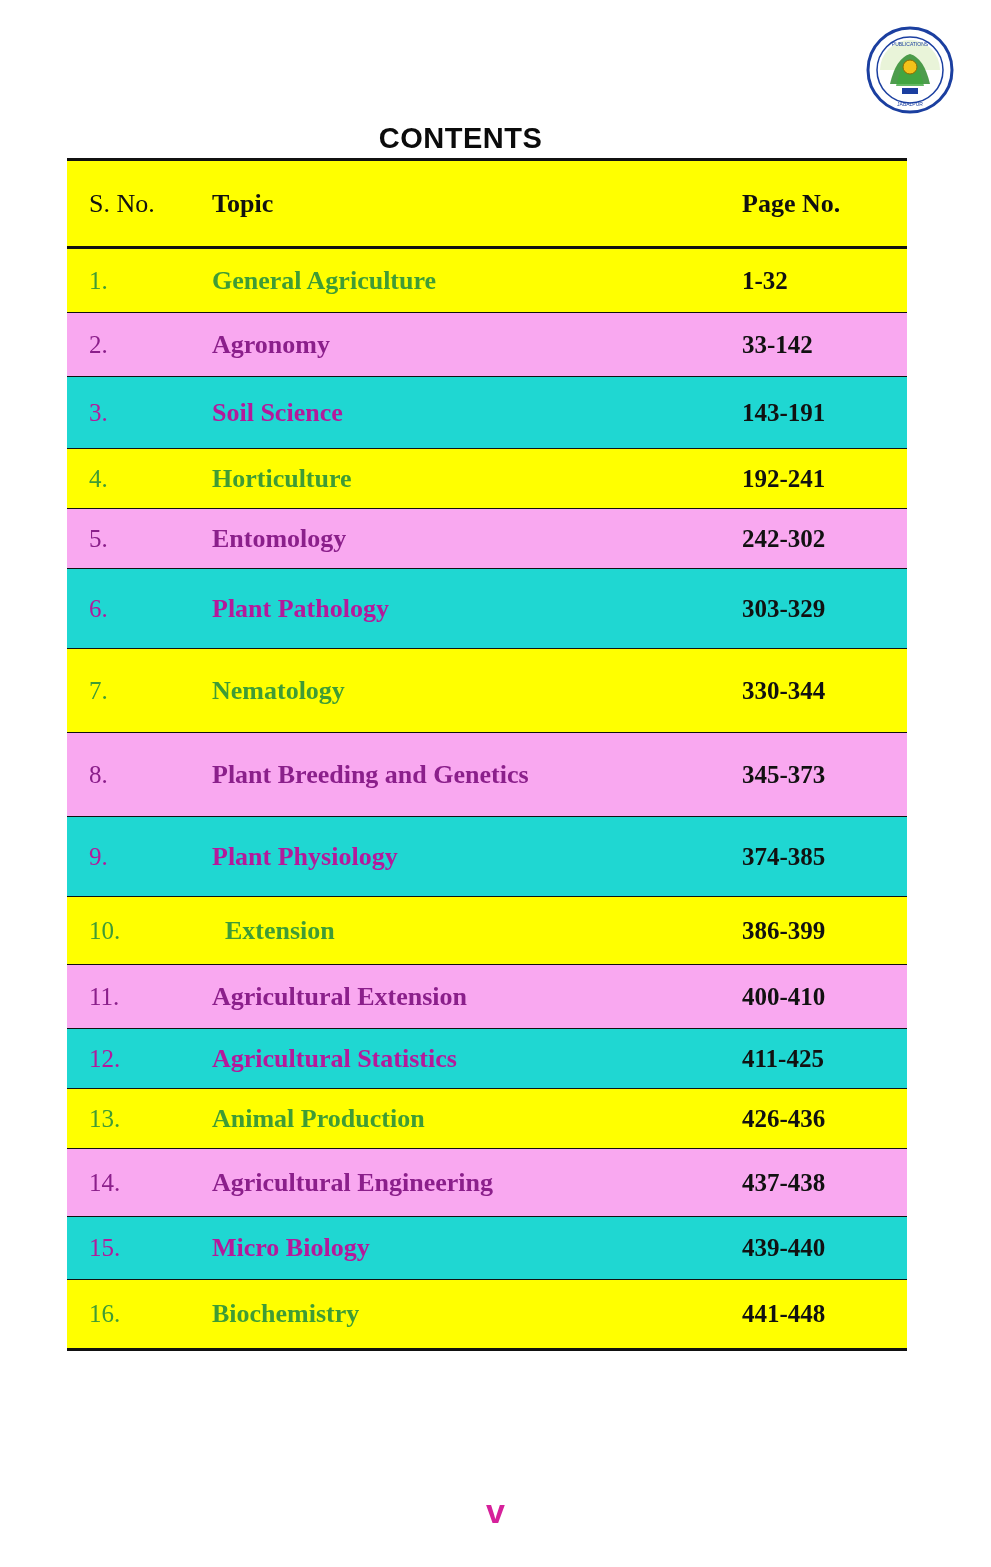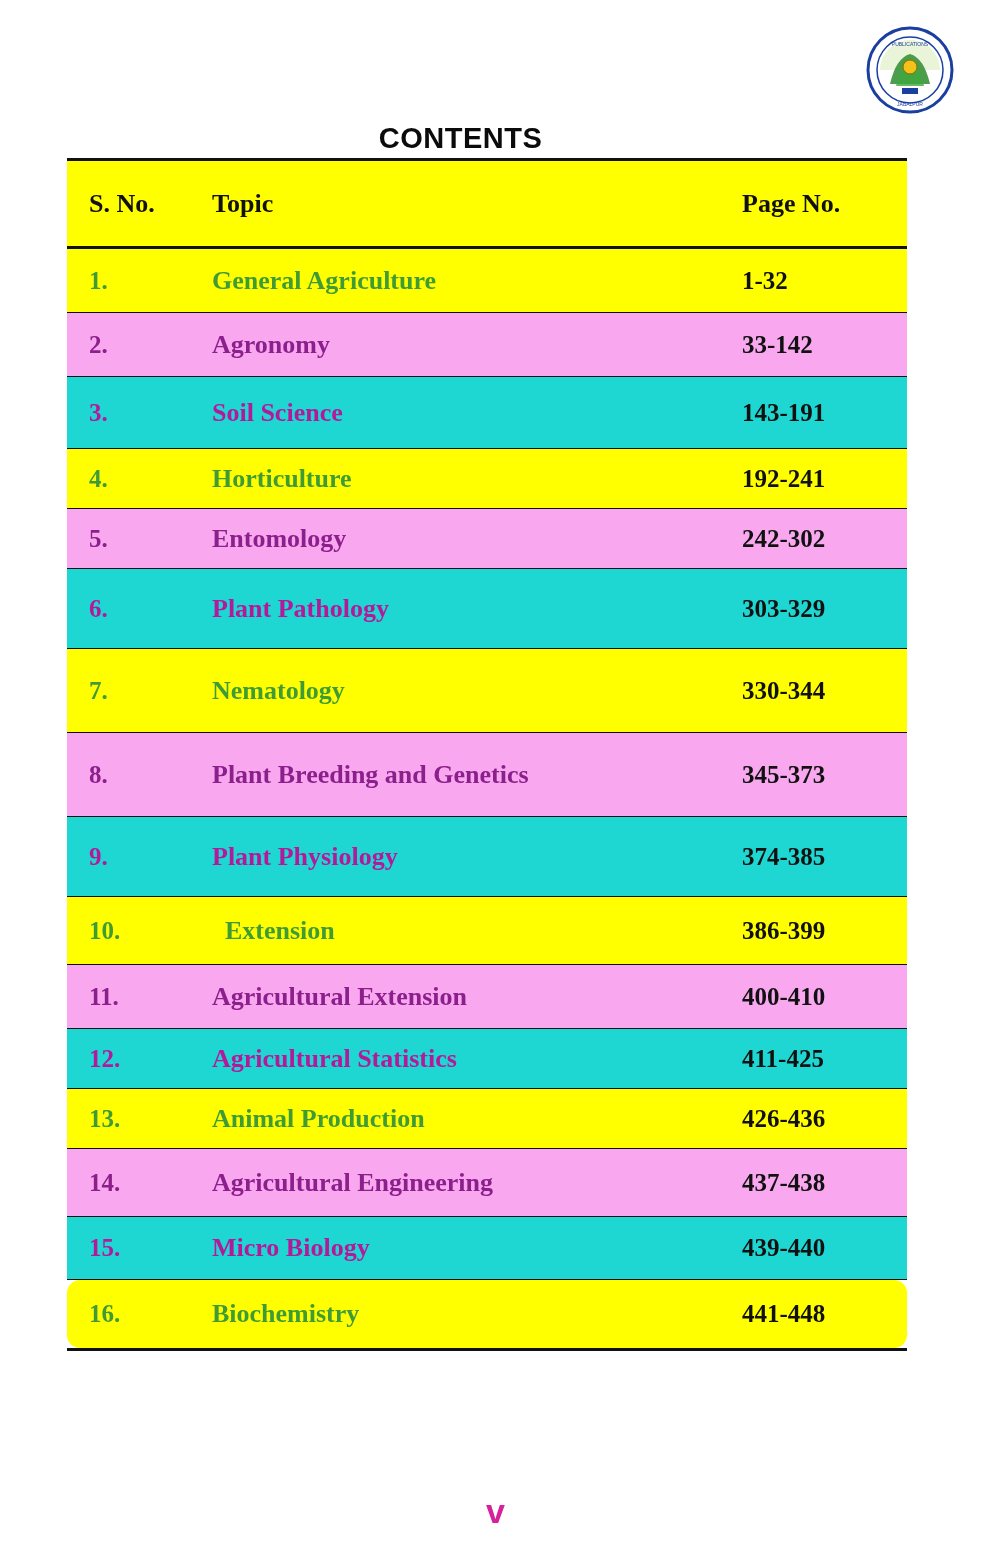--- a/index.html
+++ b/index.html
@@ -47,28 +47,28 @@
     border-top: 3px solid #111111;
     border-bottom: 3px solid #111111;
     box-sizing: border-box;
   }
   .row {
     display: flex;
     align-items: center;
     box-sizing: border-box;
     border-bottom: 1.5px solid #111111;
   }
-  .row:last-child { border-bottom: none; border-radius: 13px; }
+  .row:last-child { border-bottom: none; }
 
   .row .c-no {
     width: 140px;
     flex: 0 0 140px;
     padding-left: 22px;
     box-sizing: border-box;
-    font-weight: bold;
+    font-weight: normal;
     font-size: 25px;
   }
   .row .c-topic {
     flex: 1 1 auto;
     padding-left: 5px;
     box-sizing: border-box;
     font-weight: bold;
     font-size: 26px;
   }
   .row .c-page {

